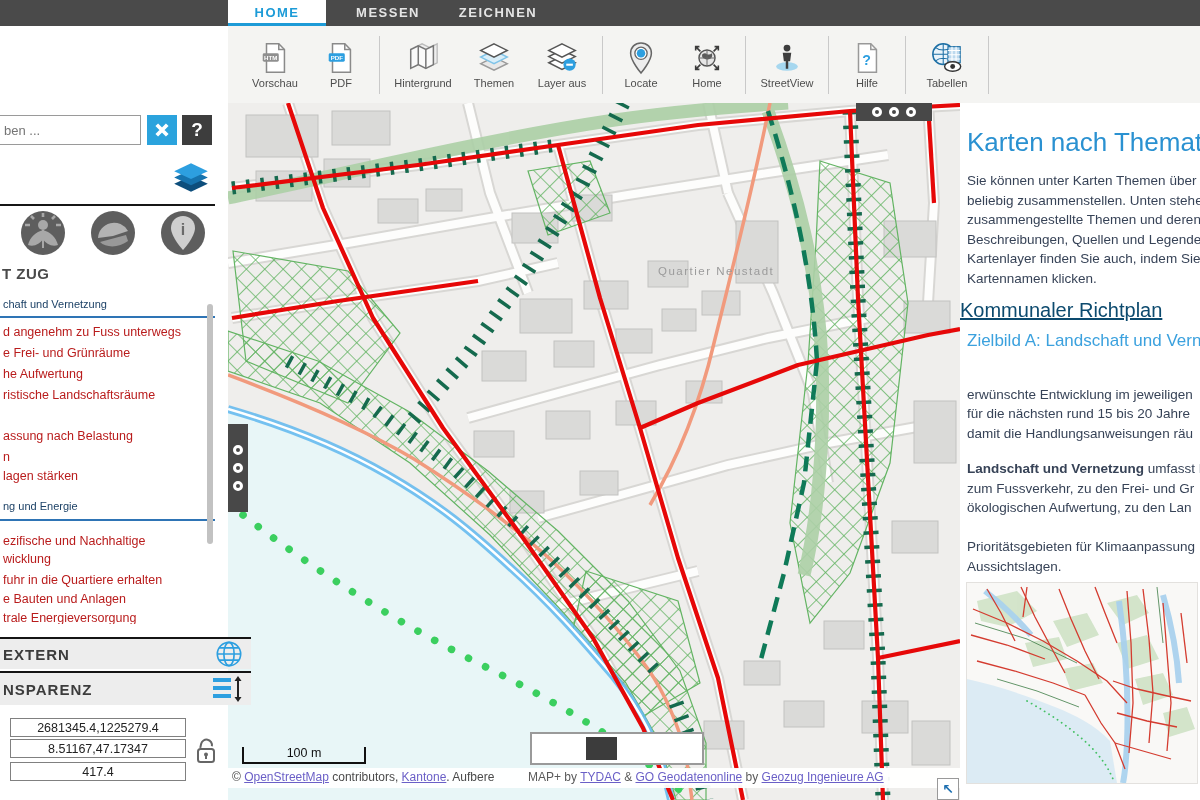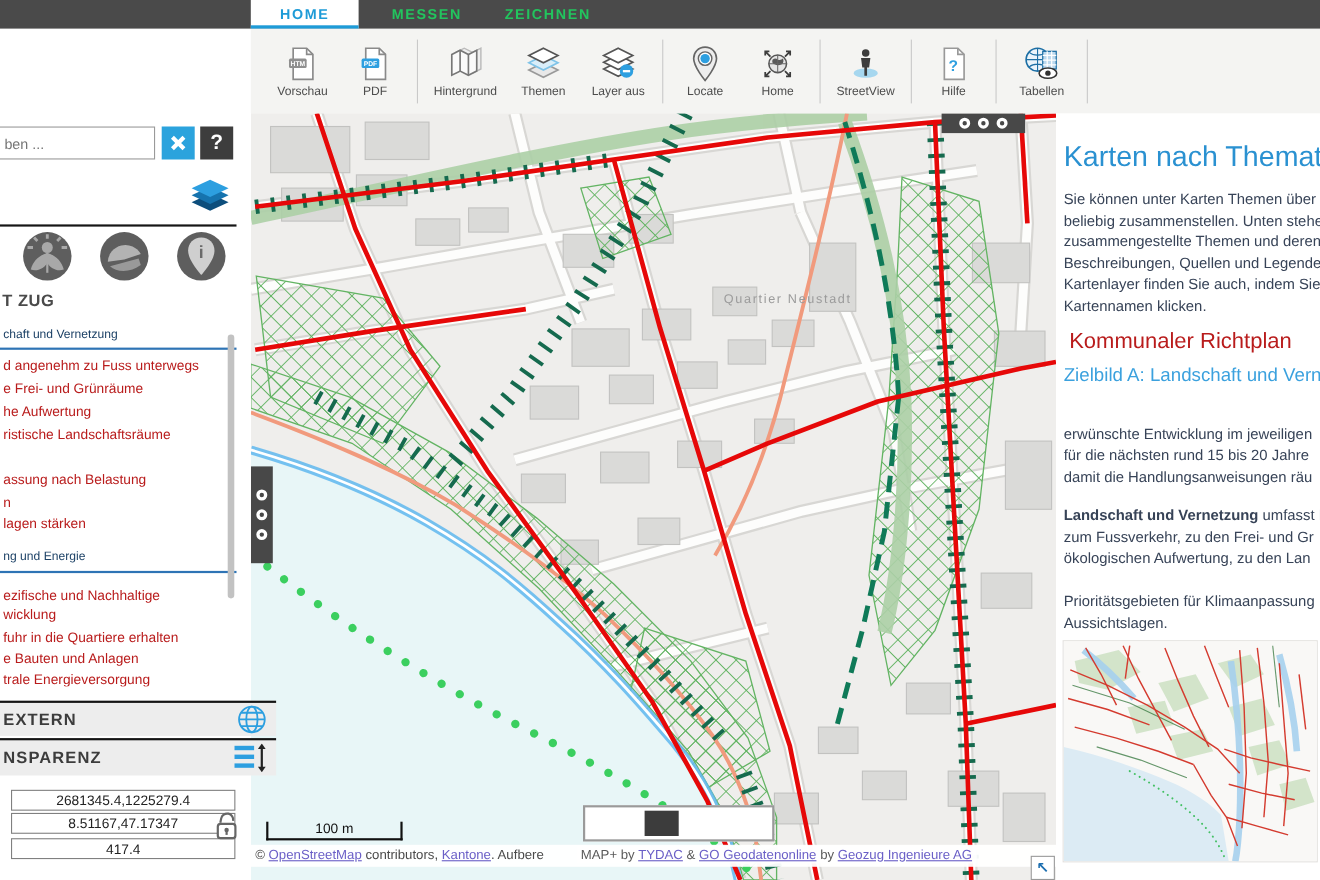--- a/index.html
+++ b/index.html
@@ -2,21 +2,21 @@
 <html><head>
 <meta charset="utf-8">
 <style>
   html,body{margin:0;padding:0;background:#fff;}
   .app{position:relative;width:1200px;height:800px;overflow:hidden;
        font-family:"Liberation Sans","DejaVu Sans",sans-serif;background:#fff;}
 
   
   .topbar{position:absolute;left:0;top:0;width:1200px;height:26px;background:#4a4a4a;z-index:30;}
   .tab{position:absolute;top:0;height:26px;line-height:26px;text-align:center;
-       font-size:13px;font-weight:bold;letter-spacing:1.5px;color:#22c55e;cursor:pointer;box-sizing:border-box;}
+       font-size:13px;font-weight:bold;letter-spacing:1.5px;color:#e5e5e5;cursor:pointer;box-sizing:border-box;}
   .tab.active{background:#fff;color:#1d9bd7;border-bottom:3px solid #1d9bd7;}
   .tab.t-home{left:228px;width:98px;}
   .tab.t-messen{left:340px;width:96px;}
   .tab.t-zeichnen{left:440px;width:116px;}
 
   
   .toolbar{position:absolute;left:228px;top:26px;width:972px;height:77px;background:#f4f4f2;
            display:flex;align-items:center;padding-left:14px;box-sizing:border-box;z-index:20;}
   .tbtn{width:66px;display:flex;flex-direction:column;align-items:center;gap:2px;cursor:pointer;}
   .tbtn svg{width:34px;height:34px;display:block;}
@@ -41,21 +41,21 @@
   .ssec{position:absolute;left:3px;font-size:11px;color:#1c4166;white-space:nowrap;}
   .sule{position:absolute;left:0;width:215px;height:0;border-bottom:2px solid #2e74b5;}
   .sitem{position:absolute;left:3px;font-size:12.5px;color:#b91c1c;white-space:nowrap;cursor:pointer;}
   .sb-scroll{position:absolute;left:207px;top:278px;width:6px;height:240px;background:#c2c2c2;border-radius:3px;cursor:pointer;}
   .sb-bar{position:absolute;left:0;width:251px;height:32px;background:#ededed;border-top:2px solid #141414;
           display:flex;align-items:center;box-sizing:border-box;}
   .sb-bar .bar-label{font-size:15px;font-weight:bold;color:#3c3c3c;letter-spacing:1px;margin-left:3px;flex:1;}
   .bar-extern{top:611px;}
   .bar-transp{top:645px;height:34px;gap:33px;}
   .bar-icon{margin-right:8px;cursor:pointer;display:block;}
-  .coord{position:absolute;left:10px;width:204px;height:19px;border:1.5px solid #808080;text-align:center;
+  .coord{position:absolute;left:10px;width:176px;height:19px;border:1.5px solid #808080;text-align:center;
          font-size:12.5px;color:#222;font-family:inherit;padding:0;box-sizing:border-box;background:#fff;}
   .c1{top:692px;} .c2{top:713px;} .c3{top:736px;}
   .lock{position:absolute;left:194px;top:711px;width:24px;height:28px;cursor:pointer;}
 
   
   .map{position:absolute;left:228px;top:103px;width:732px;height:697px;overflow:hidden;background:#efeeec;}
   .map svg.canvas{position:absolute;left:0;top:0;}
   .handle-top{position:absolute;left:628px;top:0;width:76px;height:18px;background:#484848;z-index:6;
               display:flex;align-items:center;justify-content:center;gap:7px;cursor:pointer;}
   .handle-left{position:absolute;left:0;top:321px;width:20px;height:88px;background:#484848;z-index:6;
@@ -72,21 +72,21 @@
   .attr-overlay{position:absolute;left:296px;top:1px;white-space:nowrap;background:rgba(255,255,255,.8);
                 padding:1px 4px;color:#5a5a5a;}
   .alink{color:#6a5fc7;text-decoration:underline;cursor:pointer;}
   .north-box{position:absolute;left:709px;top:675px;width:20px;height:20px;background:#fff;border:1px solid #999;
              z-index:8;text-align:center;line-height:20px;font-size:14px;font-weight:bold;color:#1d6fb0;cursor:pointer;}
 
   
   .rpanel{position:absolute;left:960px;top:103px;width:240px;height:697px;background:#fff;overflow:hidden;z-index:10;}
   .rp-title{position:absolute;left:7px;top:24px;font-size:26px;color:#2a91d1;white-space:nowrap;}
   .pline{position:absolute;left:7px;font-size:13.5px;color:#374357;white-space:nowrap;line-height:19.5px;}
-  .rp-h2{position:absolute;left:12px;top:196px;font-size:20px;color:#b91c1c;white-space:nowrap;}
+  .rp-h2{position:absolute;left:0;top:196px;font-size:20px;color:#0c4a6e;white-space:nowrap;text-decoration:underline;}
   .rp-h3{position:absolute;left:7px;top:228px;font-size:17px;color:#3ba1de;white-space:nowrap;}
   .thumb{position:absolute;left:6px;top:479px;width:230px;height:200px;border:1px solid #e3e1de;cursor:pointer;}
 </style>
 </head>
 <body>
 
 <div class="app">
 
   <div class="topbar">
     <div class="tab t-home active">HOME</div>

